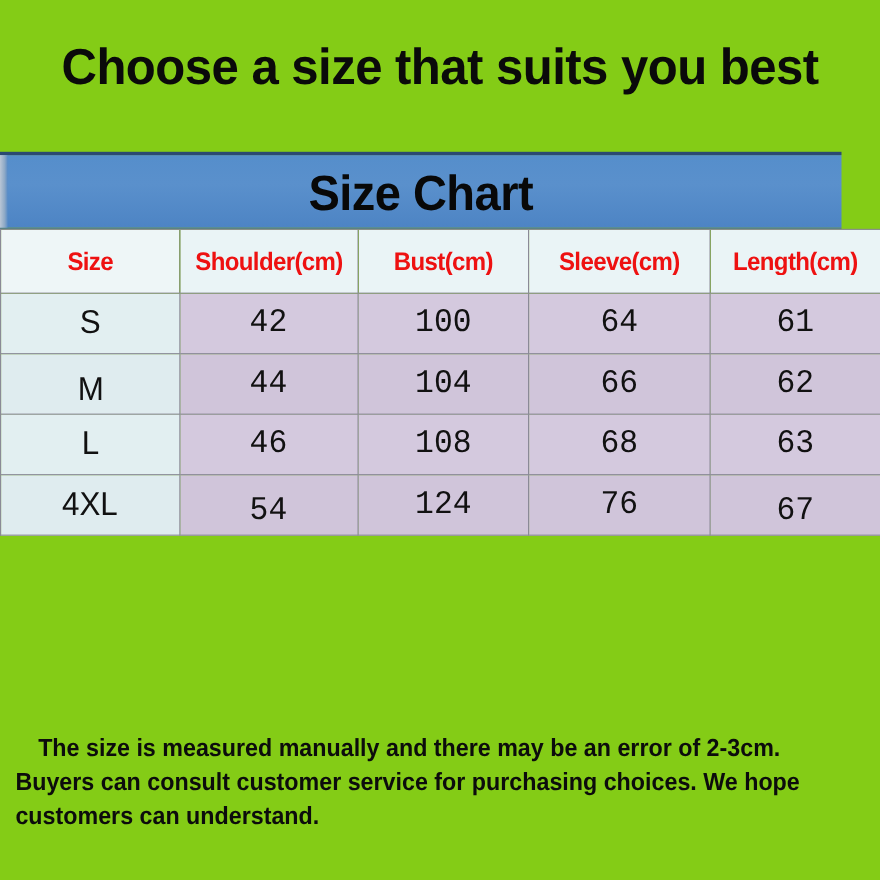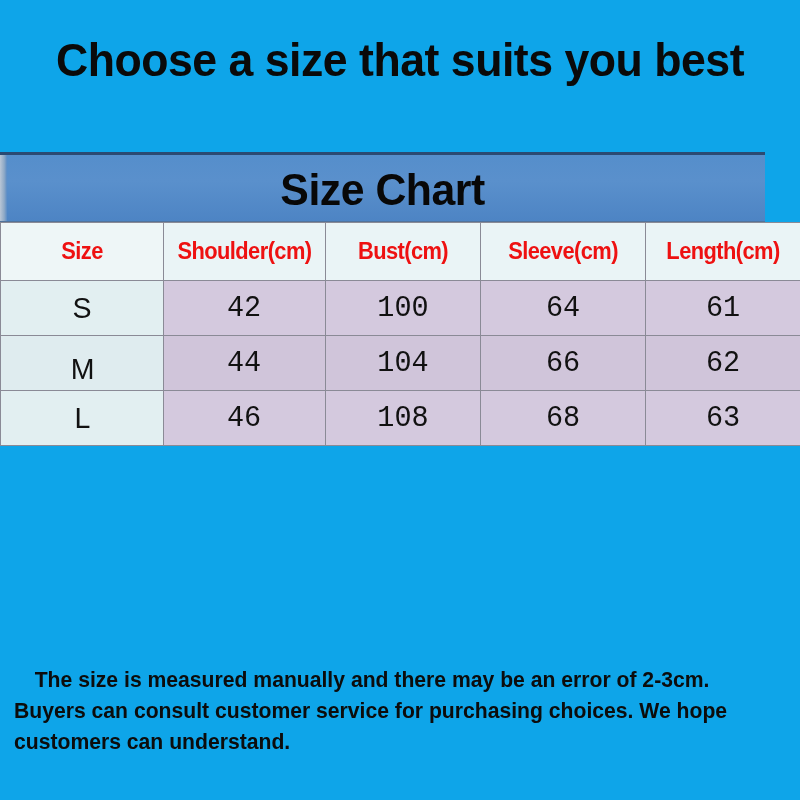--- a/index.html
+++ b/index.html
@@ -11,21 +11,21 @@
     height: 800px;
     background: #ffffff;
     font-family: "Liberation Sans", "DejaVu Sans", sans-serif;
     overflow: hidden;
   }
 
   #page {
     position: relative;
     width: 800px;
     height: 800px;
-    background: #0ea5e9;
+    background: #84cc16;
   }
 
   
   .page-heading {
     position: absolute;
     left: 0;
     top: 34px;
     width: 800px;
     text-align: center;
     font-family: "Liberation Sans", "DejaVu Sans", sans-serif;
@@ -36,21 +36,21 @@
     color: #0a0a0a;
     transform: scaleX(0.97);
     transform-origin: center top;
     white-space: nowrap;
   }
 
   
   .chart-block {
     position: absolute;
     left: 0;
-    top: 152px;
+    top: 138px;
     width: 765px;
   }
 
   .chart-banner {
     position: relative;
     height: 70px;
     background: linear-gradient(180deg, #558ecb 0%, #5a90cc 40%, #4d84c4 100%);
     border-top: 3px solid #2b4a72;
     border-bottom: 1px solid #51739b;
     box-sizing: border-box;
@@ -220,20 +220,27 @@
           <td class="size-cell"><span class="cellval">L</span></td>
           <td class="val-cell"><span class="cellval">46</span></td>
           <td class="val-cell"><span class="cellval">108</span></td>
           <td class="val-cell"><span class="cellval">68</span></td>
           <td class="val-cell"><span class="cellval">63</span></td>
         </tr>
 
 
 
 
+        <tr class="data-row">
+          <td class="size-cell"><span class="cellval">4XL</span></td>
+          <td class="val-cell lowered"><span class="cellval">54</span></td>
+          <td class="val-cell"><span class="cellval">124</span></td>
+          <td class="val-cell"><span class="cellval">76</span></td>
+          <td class="val-cell lowered"><span class="cellval">67</span></td>
+        </tr>
 
       </tbody>
     </table>
   </div>
 
   <div class="note">The size is measured manually and there may be an error of 2-3cm. Buyers can consult customer service for purchasing choices. We hope customers can understand.</div>
 
 </div>
 
 </body></html>

